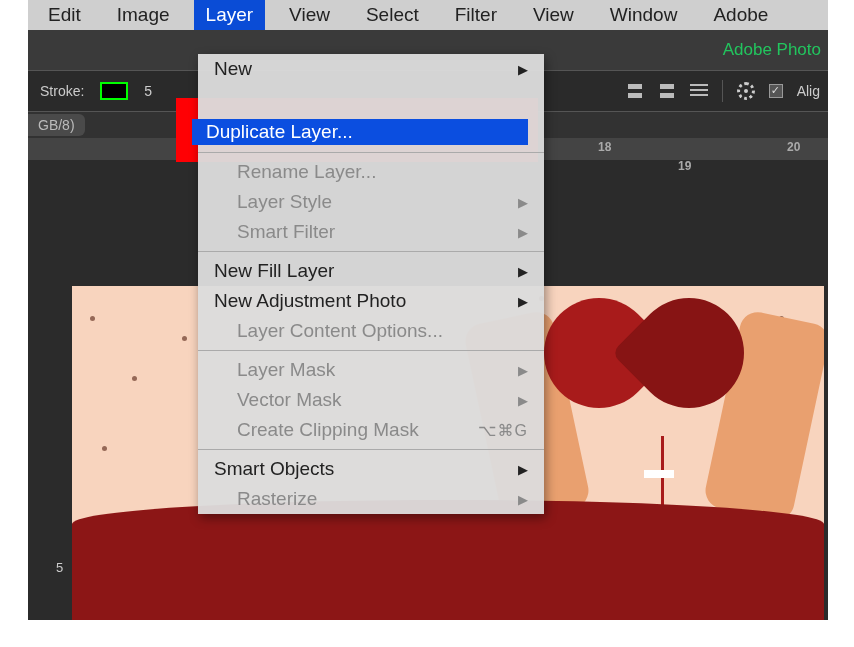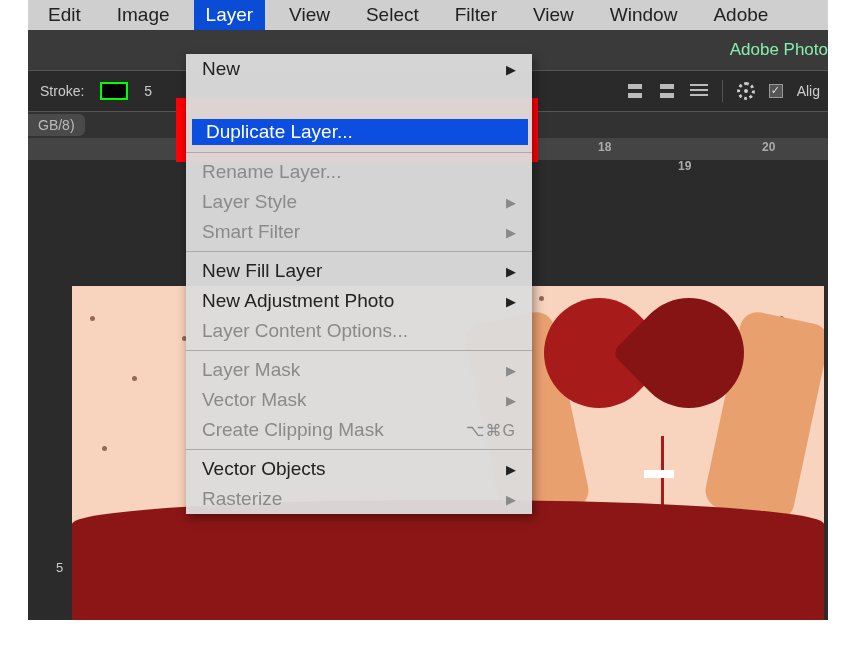--- a/index.html
+++ b/index.html
@@ -3,50 +3,50 @@
 <meta charset="utf-8">
 <style>
   * { box-sizing: border-box; margin: 0; padding: 0; font-family: -apple-system, Helvetica, Arial, sans-serif; }
   body { background: #fff; width: 854px; height: 647px; overflow: hidden; position: relative; }
   .screen { position: absolute; left: 28px; top: 0; width: 800px; height: 620px; background: #2b2b2b; }
   
   .menubar { display: flex; align-items: center; height: 30px; background: #cfcfcf; padding: 0 8px; gap: 12px; }
   .menubar .mitem { padding: 4px 12px; font-size: 19px; color: #222; cursor: default; }
   .menubar .mitem.active { background: #0a4cd6; color: #fff; }
   
-  .appstrip { background: #3a3a3a; height: 40px; display: flex; align-items: center; justify-content: flex-end; padding-right: 0; color: #86efac; font-size: 17px; }
+  .appstrip { background: #3a3a3a; height: 40px; display: flex; align-items: center; justify-content: flex-end; padding-right: 7px; color: #22c55e; font-size: 17px; }
   
   .optbar { background: #2a2a2a; height: 42px; border-top: 1px solid #555; border-bottom: 1px solid #555; display: flex; align-items: center; padding: 0 12px; gap: 16px; color: #ccc; font-size: 14px; position: relative; }
   .optbar .stroke-swatch { width: 28px; height: 18px; border: 2px solid #0f0; background: #000; }
   .optbar .right-icons { position: absolute; right: 8px; top: 0; bottom: 0; display: flex; align-items: center; gap: 14px; }
   .icon-box { width: 18px; height: 18px; display: inline-block; }
   
   .tabstrip { background: #323232; height: 26px; display: flex; align-items: center; color: #bbb; font-size: 14px; padding-left: 0; }
   .tab { background: #4a4a4a; padding: 3px 10px; border-radius: 0 6px 6px 0; }
   
   .ruler { background: #444; height: 22px; position: relative; color: #aaa; font-size: 11px; }
-  .ruler .tick { position: absolute; top: 2px; font-size: 12px; font-weight: bold; } .ruler .tk2 { left: 570px; } .ruler .tk3 { left: 650px; margin-top: 19px; } .ruler .tk4 { left: 734px; }
+  .ruler .tick { position: absolute; top: 2px; font-size: 12px; font-weight: bold; } .ruler .tk2 { left: 570px; } .ruler .tk3 { left: 650px; margin-top: 19px; } .ruler .tk4 { left: 759px; }
   
   .canvas { position: absolute; left: 44px; top: 286px; width: 752px; height: 334px; background: #f8d4be; overflow: hidden; }
   .canvas .speck { position: absolute; width: 5px; height: 5px; background: #6b3a2b; border-radius: 50%; opacity: .7; }
   .canvas .ground { position: absolute; left: 0; bottom: 0; width: 100%; height: 120px; background: #8c1616; border-top-left-radius: 50% 20%; border-top-right-radius: 50% 20%; }
   .heart { position: absolute; right: 80px; top: 12px; width: 200px; height: 170px; }
   .heart .lobe { position: absolute; width: 110px; height: 110px; background: #a81b1b; border-radius: 55px 55px 10px 55px; transform: rotate(-45deg); }
   .heart .lobe.r { right: 0; transform: rotate(45deg); border-radius: 55px 55px 55px 10px; background: #871414; }
   .hand { position: absolute; width: 90px; height: 200px; background: #e9a06f; border-radius: 18px; }
   .hand.left { right: 252px; top: 30px; transform: rotate(-12deg); }
   .hand.right { right: 12px; top: 30px; transform: rotate(12deg); }
   .tube { position: absolute; right: 160px; top: 150px; width: 60px; height: 100px; border: 3px solid #a81b1b; border-left: none; border-top: none; border-radius: 0 0 30px 0; }
   .bandage { position: absolute; right: 150px; top: 184px; width: 30px; height: 8px; background: #fff; }
   
   .vruler-num { position: absolute; left: 28px; top: 560px; color: #ccc; font-size: 13px; }
   
-  .dropdown { position: absolute; left: 186px; top: 54px; width: 346px; background: rgba(220,220,220,0.96); box-shadow: 2px 4px 10px rgba(0,0,0,.4); z-index: 50; }
+  .dropdown { position: absolute; left: 198px; top: 54px; width: 346px; background: rgba(220,220,220,0.96); box-shadow: 2px 4px 10px rgba(0,0,0,.4); z-index: 50; }
   .dropdown .ditem { display: flex; align-items: center; justify-content: space-between; padding: 4px 16px; font-size: 19px; color: #222; height: 30px; }
-  .dropdown .ditem.disabled { color: #8a8a8a; }
+  .dropdown .ditem.disabled { color: #8a8a8a; margin-left: 23px; }
   .dropdown .sep { height: 1px; background: #aaa; margin: 4px 0; }
   .dropdown .sub-arrow { font-size: 13px; color: #222; }
   .dropdown .ditem.disabled .sub-arrow { color: #8a8a8a; }
   .dropdown .shortcut { color: #8a8a8a; font-size: 16px; letter-spacing: 1px; }
   
   .redbox { position: absolute; left: 176px; top: 98px; width: 362px; height: 64px; background: #ff0004; z-index: 49; }
   .dup-row { position: absolute; left: 192px; top: 119px; width: 336px; height: 26px; background: #0b4ee0; z-index: 51; display: flex; align-items: center; padding: 0 14px; }
   .dup-row span { color: #fff; font-size: 19px; }
   
   .align-center-h { width:18px; height:14px; position:relative; }
@@ -171,20 +171,20 @@
   <div class="ditem disabled">
     <span>Vector Mask</span>
     <span class="sub-arrow">▶</span>
   </div>
   <div class="ditem disabled">
     <span>Create Clipping Mask</span>
     <span class="shortcut">⌥⌘G</span>
   </div>
   <div class="sep"></div>
   <div class="ditem">
-    <span>Vector Objects</span>
+    <span>Smart Objects</span>
     <span class="sub-arrow">▶</span>
   </div>
   <div class="ditem disabled">
     <span>Rasterize</span>
     <span class="sub-arrow">▶</span>
   </div>
 </div>
 
 </body></html>

